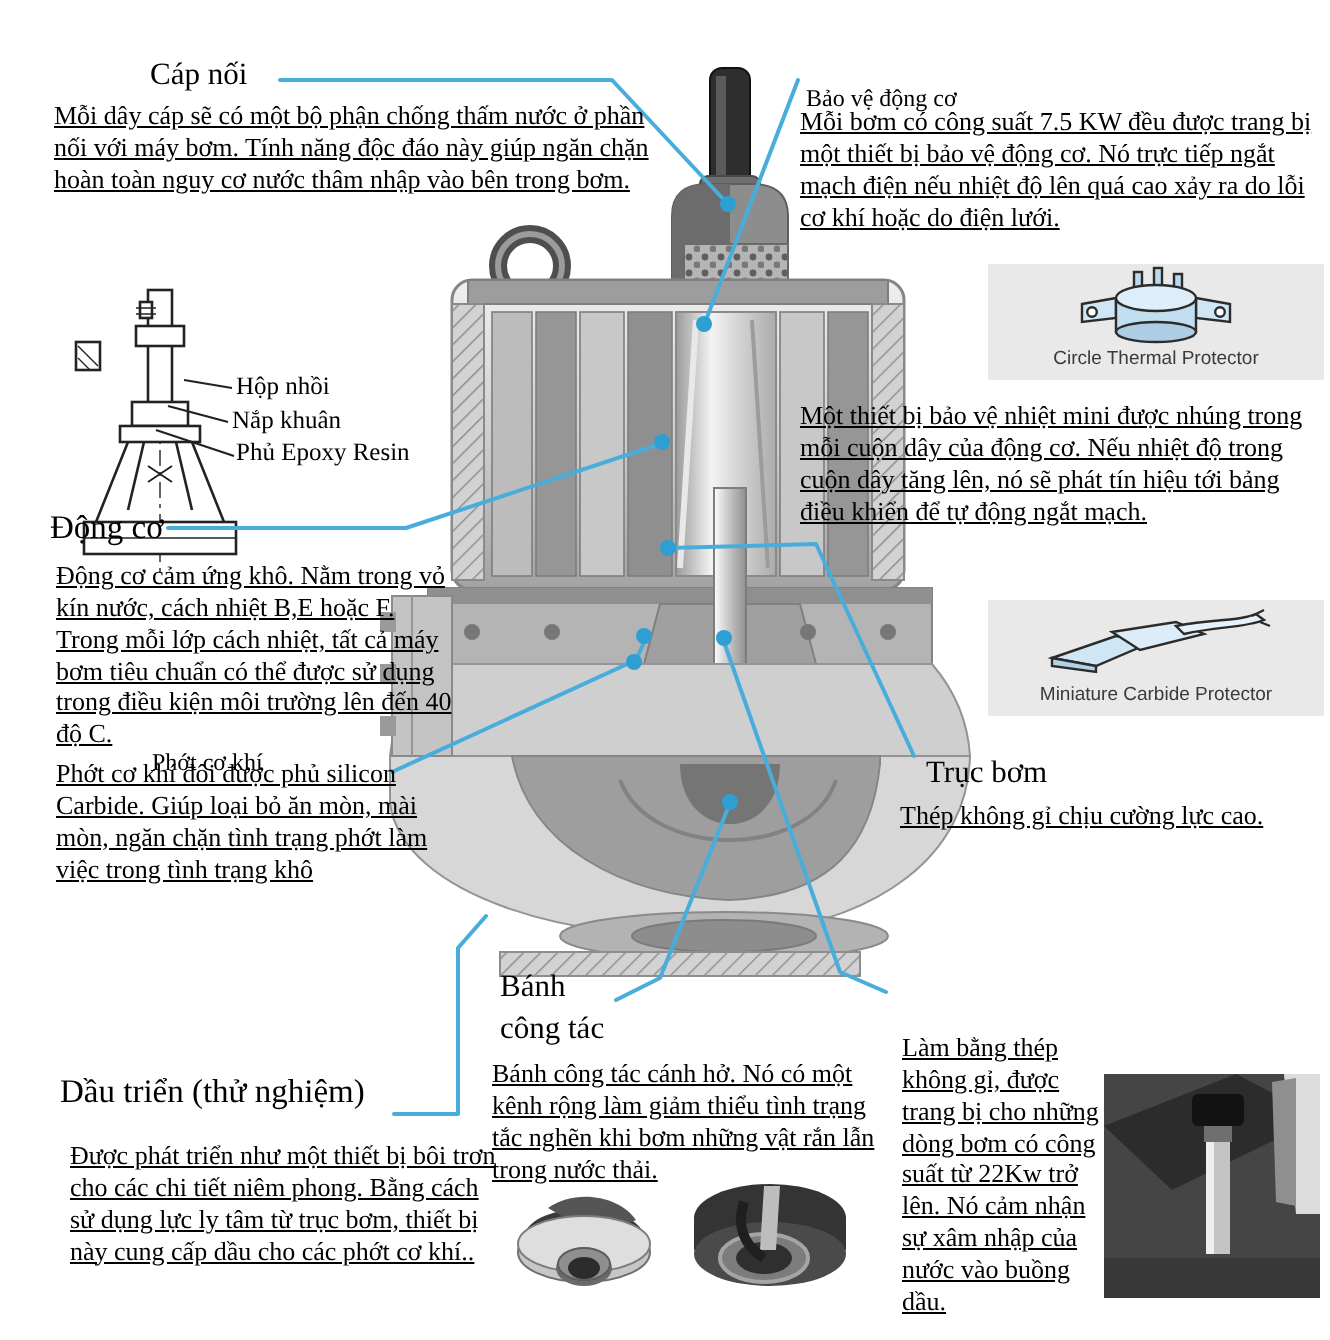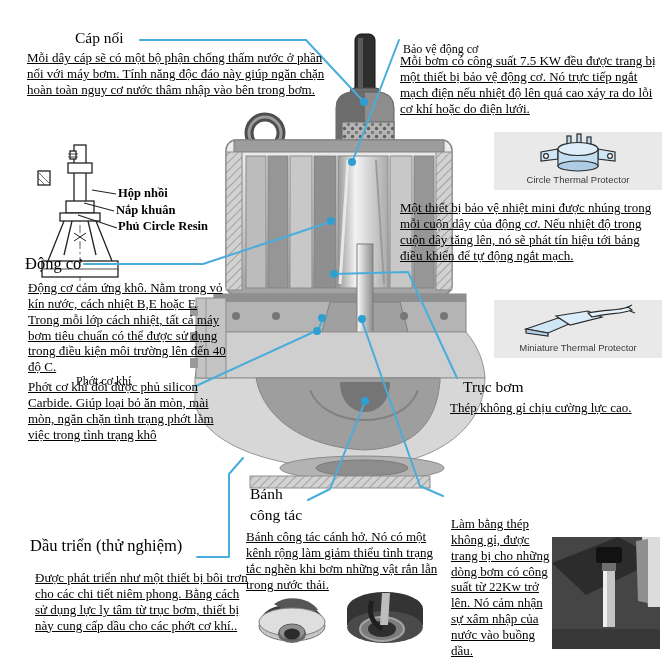--- a/index.html
+++ b/index.html
@@ -3,21 +3,21 @@
 <meta charset="utf-8">
 <style>
   html,body{margin:0;padding:0;background:#fff;}
   #stage{
     position:relative;width:665px;height:670px;background:#fff;overflow:hidden;
     font-family:"Liberation Serif","DejaVu Serif",serif;color:#000;
   }
   .hd{font-weight:normal;font-size:15.5px;white-space:nowrap;z-index:10;}
   .bd{font-size:13px;line-height:1.22;z-index:10;text-decoration:underline;}
   .hd,.bd{position:absolute;}
-  .inset-label{position:absolute;font-size:12.5px;white-space:nowrap;z-index:10;font-weight:bold;}
+  .inset-label{position:absolute;font-size:12.5px;white-space:nowrap;z-index:10;}
   .pbox{
     position:absolute;width:168px;height:58px;background:#e9e9e9;
     display:flex;flex-direction:column;align-items:center;justify-content:flex-end;z-index:9;
   }
   .pbox .cap{
     font-family:"Liberation Sans","DejaVu Sans",sans-serif;
     font-size:9.5px;color:#3a3a3a;padding-bottom:5px;white-space:nowrap;
   }
   .pbox svg{flex:1 1 auto;}
   #leader-overlay{position:absolute;left:0;top:0;z-index:6;pointer-events:none;}
@@ -173,21 +173,21 @@
       <path d="M44,90 l12,8 M56,90 l-12,8" stroke-width="1"></path>
       <rect x="12" y="118" width="76" height="16" fill="#fff"></rect>
       <line x1="12" y1="126" x2="88" y2="126" stroke-width="0.8"></line>
       <rect x="8" y="28" width="12" height="14" fill="#fff"></rect>
       <path d="M9,30 l10,10 M9,36 l6,6" stroke-width="0.7"></path>
     </g>
   </svg>
 
   <span class="inset-label" style="left:118px;top:186px">Hộp nhồi</span>
   <span class="inset-label" style="left:116px;top:203px">Nắp khuân</span>
-  <span class="inset-label" style="left:118px;top:219px">Phủ Circle Resin</span>
+  <span class="inset-label" style="left:118px;top:219px">Phủ Epoxy Resin</span>
 
   <div class="hd" style="left:75px;top:29px">Cáp nối</div>
   <div class="bd" style="left:27px;top:50px;width:300px">Mỗi dây cáp sẽ có một bộ phận chống thấm nước ở phần nối với máy bơm. Tính năng độc đáo này giúp ngăn chặn hoàn toàn nguy cơ nước thâm nhập vào bên trong bơm.</div>
 
   <div class="hd" style="left:403px;top:42px;font-size:12px">Bảo vệ động cơ</div>
   <div class="bd" style="left:400px;top:53px;width:262px">Mỗi bơm có công suất 7.5 KW đều được trang bị một thiết bị bảo vệ động cơ. Nó trực tiếp ngắt mạch điện nếu nhiệt độ lên quá cao xảy ra do lỗi cơ khí hoặc do điện lưới.</div>
 
   <div class="pbox" style="left:494px;top:132px">
     <svg width="90" height="40" viewBox="0 0 90 42">
       <g stroke="#2b2b2b" stroke-width="1.2">
@@ -211,21 +211,21 @@
   <div class="pbox" style="left:494px;top:300px">
     <svg width="120" height="34" viewBox="0 0 120 36">
       <g stroke="#2b2b2b" stroke-width="1.2" fill="#cfe6f5">
         <path d="M8,26 L40,15 L58,18 L30,30 Z"></path>
         <path d="M8,26 L8,30 L30,33 L30,30 Z" fill="#b3d2e8"></path>
         <path d="M38,13 L70,8 L84,14 L52,22 Z" fill="#dcedf9"></path>
         <path d="M70,10 C90,6 100,8 110,4 L114,7 C104,11 92,10 74,14 Z" fill="#e6f2fb"></path>
         <path d="M108,5 l6,-3 M112,8 l5,2" fill="none"></path>
       </g>
     </svg>
-    <div class="cap">Miniature Thermal Protector</div>
+    <div class="cap">Miniature Carbide Protector</div>
   </div>
 
   <div class="hd" style="left:25px;top:254px;font-size:16.5px">Động cơ</div>
   <div class="bd" style="left:28px;top:280px;width:198px">Động cơ cảm ứng khô. Nằm trong vỏ kín nước, cách nhiệt B,E hoặc F. Trong mỗi lớp cách nhiệt, tất cả máy bơm tiêu chuẩn có thể được sử dụng trong điều kiện môi trường lên đến 40 độ C.</div>
 
   <div class="hd" style="left:76px;top:374px;font-size:12px">Phớt cơ khí</div>
   <div class="bd" style="left:28px;top:379px;width:205px">Phớt cơ khí đôi được phủ silicon Carbide. Giúp loại bỏ ăn mòn, mài mòn, ngăn chặn tình trạng phớt làm việc trong tình trạng khô</div>
 
   <div class="hd" style="left:463px;top:378px">Trục bơm</div>
   <div class="bd" style="left:450px;top:400px;width:205px">Thép không gỉ chịu cường lực cao.</div>

